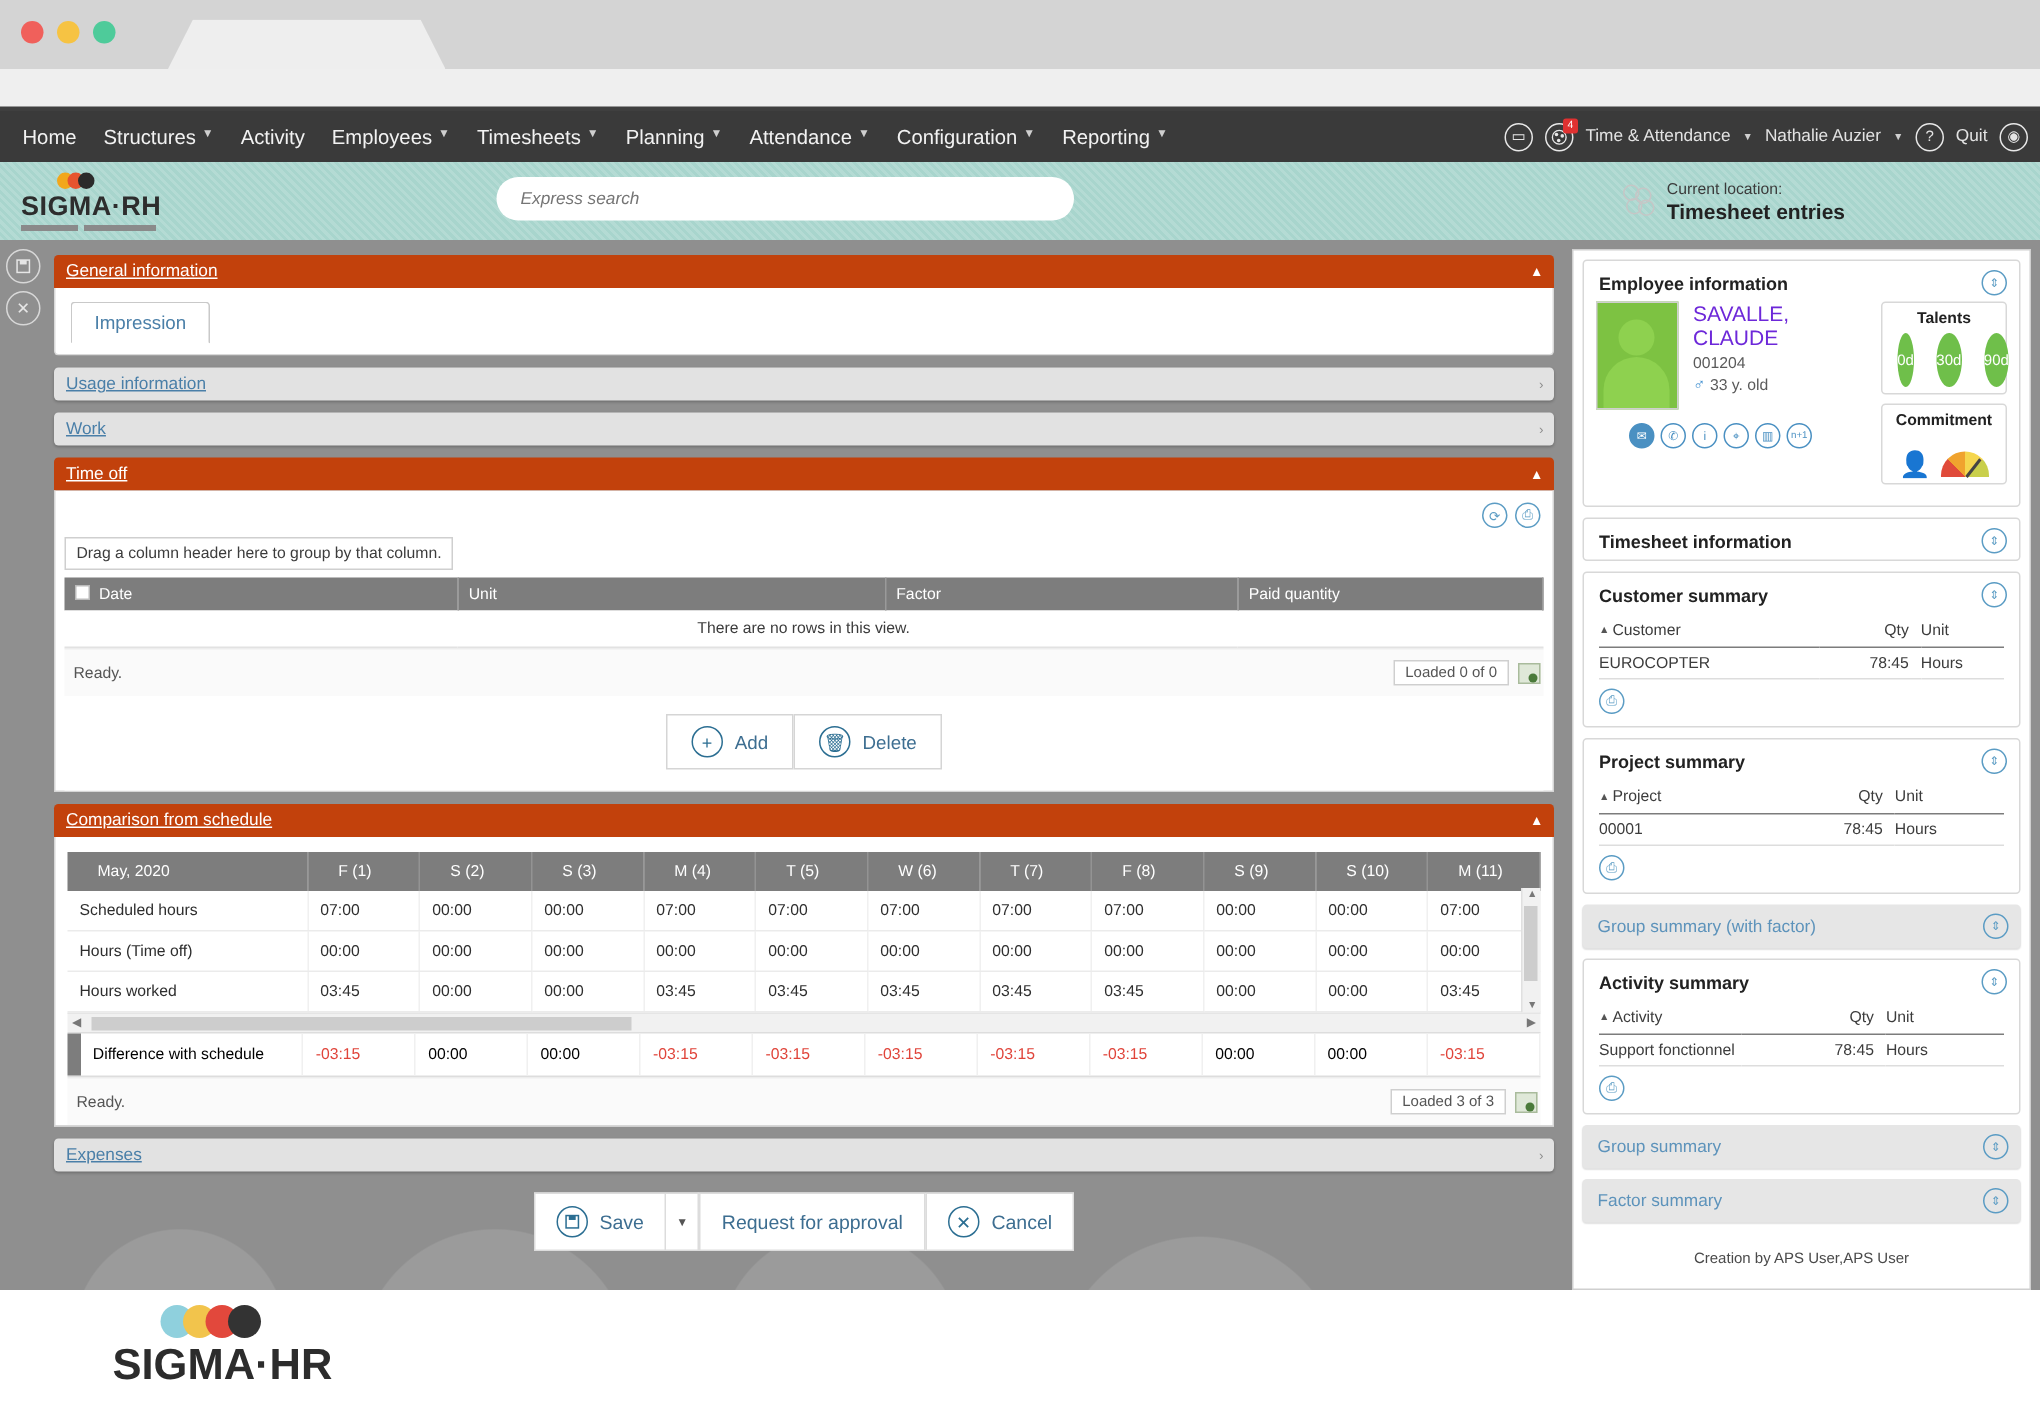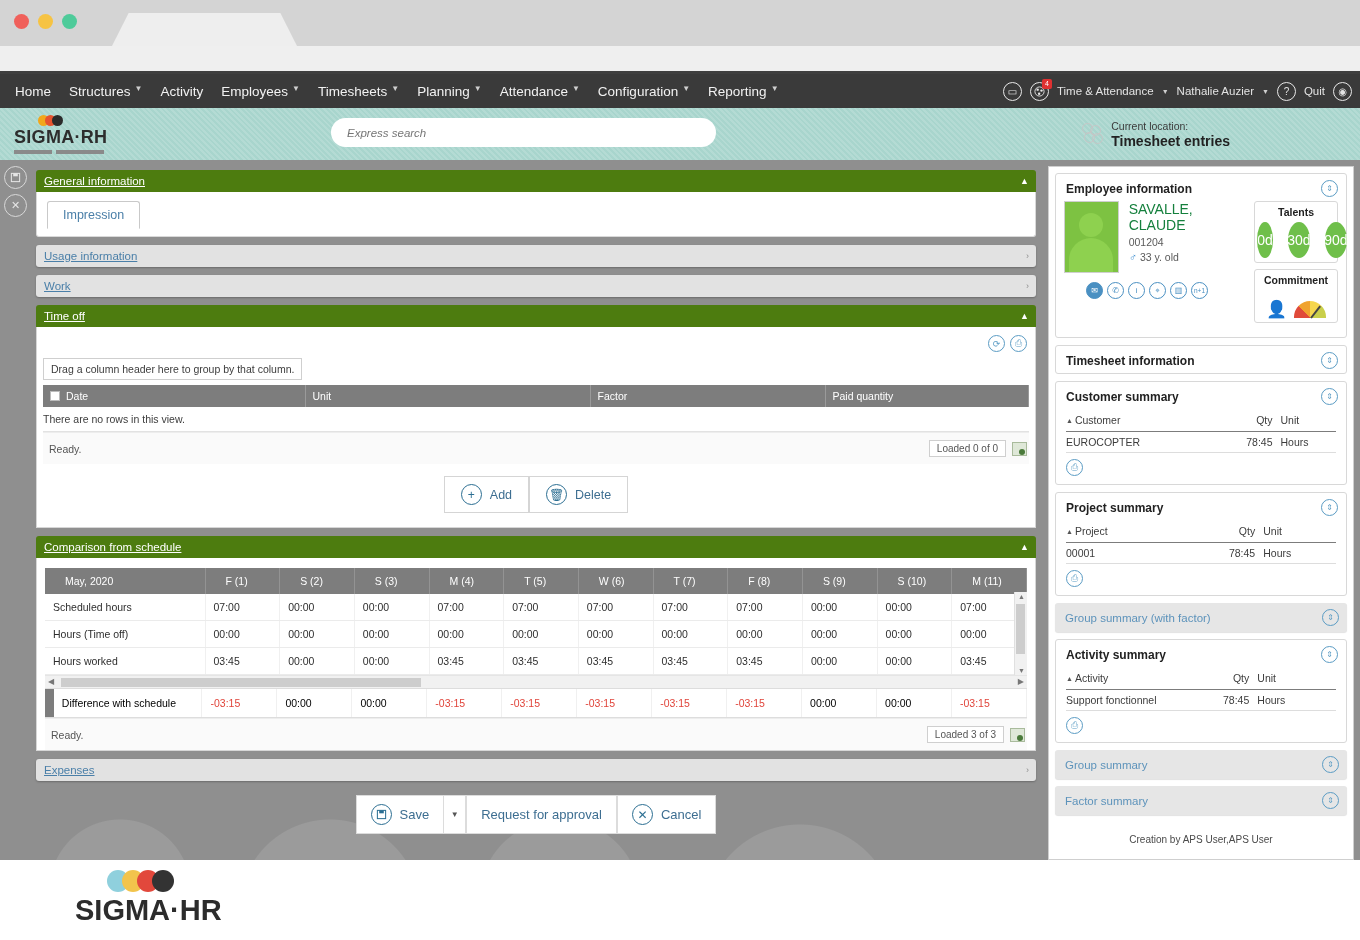--- a/index.html
+++ b/index.html
@@ -123,21 +123,21 @@
 
   
   .left-col {
     position: absolute; top: 170px; left: 36px; width: 1000px;
   }
 
   .panel-bar {
     height: 22px; display: flex; align-items: center; justify-content: space-between;
     padding: 0 8px 0 8px; font-size: 11.5px;
   }
-  .panel-bar.dark { background: #4d7c0f; color: #ffffff; border-radius: 3px 3px 0 0; }
+  .panel-bar.dark { background: #c2410c; color: #ffffff; border-radius: 3px 3px 0 0; }
   .panel-bar.dark .pt { text-decoration: underline; }
   .panel-bar.light {
     background: #e2e2e2; color: #4a7fa8; border-radius: 3px;
     box-shadow: 0 1px 2px rgba(0,0,0,.25);
   }
   .panel-bar.light .pt { text-decoration: underline; }
   .collapse-glyph { font-size: 9px; color: #ffffff; letter-spacing: -1px; }
   .collapse-glyph.dim { color: #8e8e8e; }
 
   
@@ -171,21 +171,21 @@
     padding: 5px 7px; border-right: 1px solid #9a9a9a; height: 19px;
   }
   table.dxgrid thead th.first { width: 262px; }
   table.dxgrid thead th.c2 { width: 285px; }
   table.dxgrid thead th.c3 { width: 235px; }
   .hdr-check {
     width: 10px; height: 10px; background: #fff; border: 1px solid #bbb;
     display: inline-block; vertical-align: -1px; margin-right: 6px;
   }
   .empty-row {
-    font-size: 10.5px; color: #3c3c3c; padding: 6px 0;
+    text-align: center; font-size: 10.5px; color: #3c3c3c; padding: 6px 0;
     border-bottom: 1px solid #e2e2e2; background: #fff;
   }
   .grid-footer {
     display: flex; align-items: center; justify-content: space-between;
     font-size: 10.5px; color: #555; padding: 7px 2px 7px 6px;
     border-top: 1px solid #ededed; background: #fafafa;
   }
   .loaded-box {
     border: 1px solid #cfcfcf; background: #fff; padding: 2px 7px; font-size: 10px; color: #555;
   }
@@ -284,37 +284,37 @@
     width: 58px; height: 72px; background: #7dc242; border: 1px solid #cfcfcf; position: relative;
   }
   .avatar::before {
     content: ""; position: absolute; left: 50%; top: 11px; transform: translateX(-50%);
     width: 24px; height: 24px; border-radius: 50%; background: #8ed14f;
   }
   .avatar::after {
     content: ""; position: absolute; left: 50%; bottom: 0; transform: translateX(-50%);
     width: 44px; height: 34px; border-radius: 22px 22px 0 0; background: #8ed14f;
   }
-  .emp-name { font-size: 14px; color: #15803d; }
+  .emp-name { font-size: 14px; color: #6d28d9; }
   .emp-id { font-size: 10.5px; color: #5a5a5a; margin-top: 3px; }
   .emp-age { font-size: 10.5px; color: #5a5a5a; margin-top: 3px; }
   .gender { color: #3f8fd0; margin-right: 3px; font-size: 11px; }
   .emp-icons { display: flex; gap: 4px; margin-top: 9px; padding-left: 22px; }
   .ei {
     width: 17px; height: 17px; border-radius: 50%; border: 1.4px solid #4a90c2;
     color: #4a90c2; font-size: 8px; display: flex; align-items: center; justify-content: center;
   }
   .ei.filled { background: #4a90c2; color: #fff; }
   .emp-right { width: 84px; }
   .mini-card { border: 1px solid #d8d8d8; border-radius: 3px; padding: 4px; text-align: center; margin-bottom: 6px; }
   .mini-title { font-size: 10.5px; font-weight: bold; color: #222; margin-bottom: 4px; }
   .talent-dots { display: flex; gap: 3px; justify-content: center; }
   .tdot {
     width: 22px; height: 36px; border-radius: 50%; background: #6fbf4a; color: #fff;
-    font-size: 14px; display: flex; align-items: center; justify-content: center; margin-left: 12px;
+    font-size: 10px; display: flex; align-items: center; justify-content: center; margin-left: 12px;
   }
   .commit-row { display: flex; gap: 6px; justify-content: center; align-items: flex-end; height: 28px; }
   .gauge {
     width: 32px; height: 17px; border-radius: 17px 17px 0 0;
     background: conic-gradient(from 270deg at 50% 100%, #e04a3a 0deg 45deg, #f0a32e 45deg 90deg, #f5d64e 90deg 135deg, #c9cf4b 135deg 180deg);
     position: relative;
   }
   .gauge::after {
     content:""; position:absolute; left:50%; bottom:0; width:2px; height:15px; background:#444;
     transform-origin: bottom center; transform: rotate(38deg);

